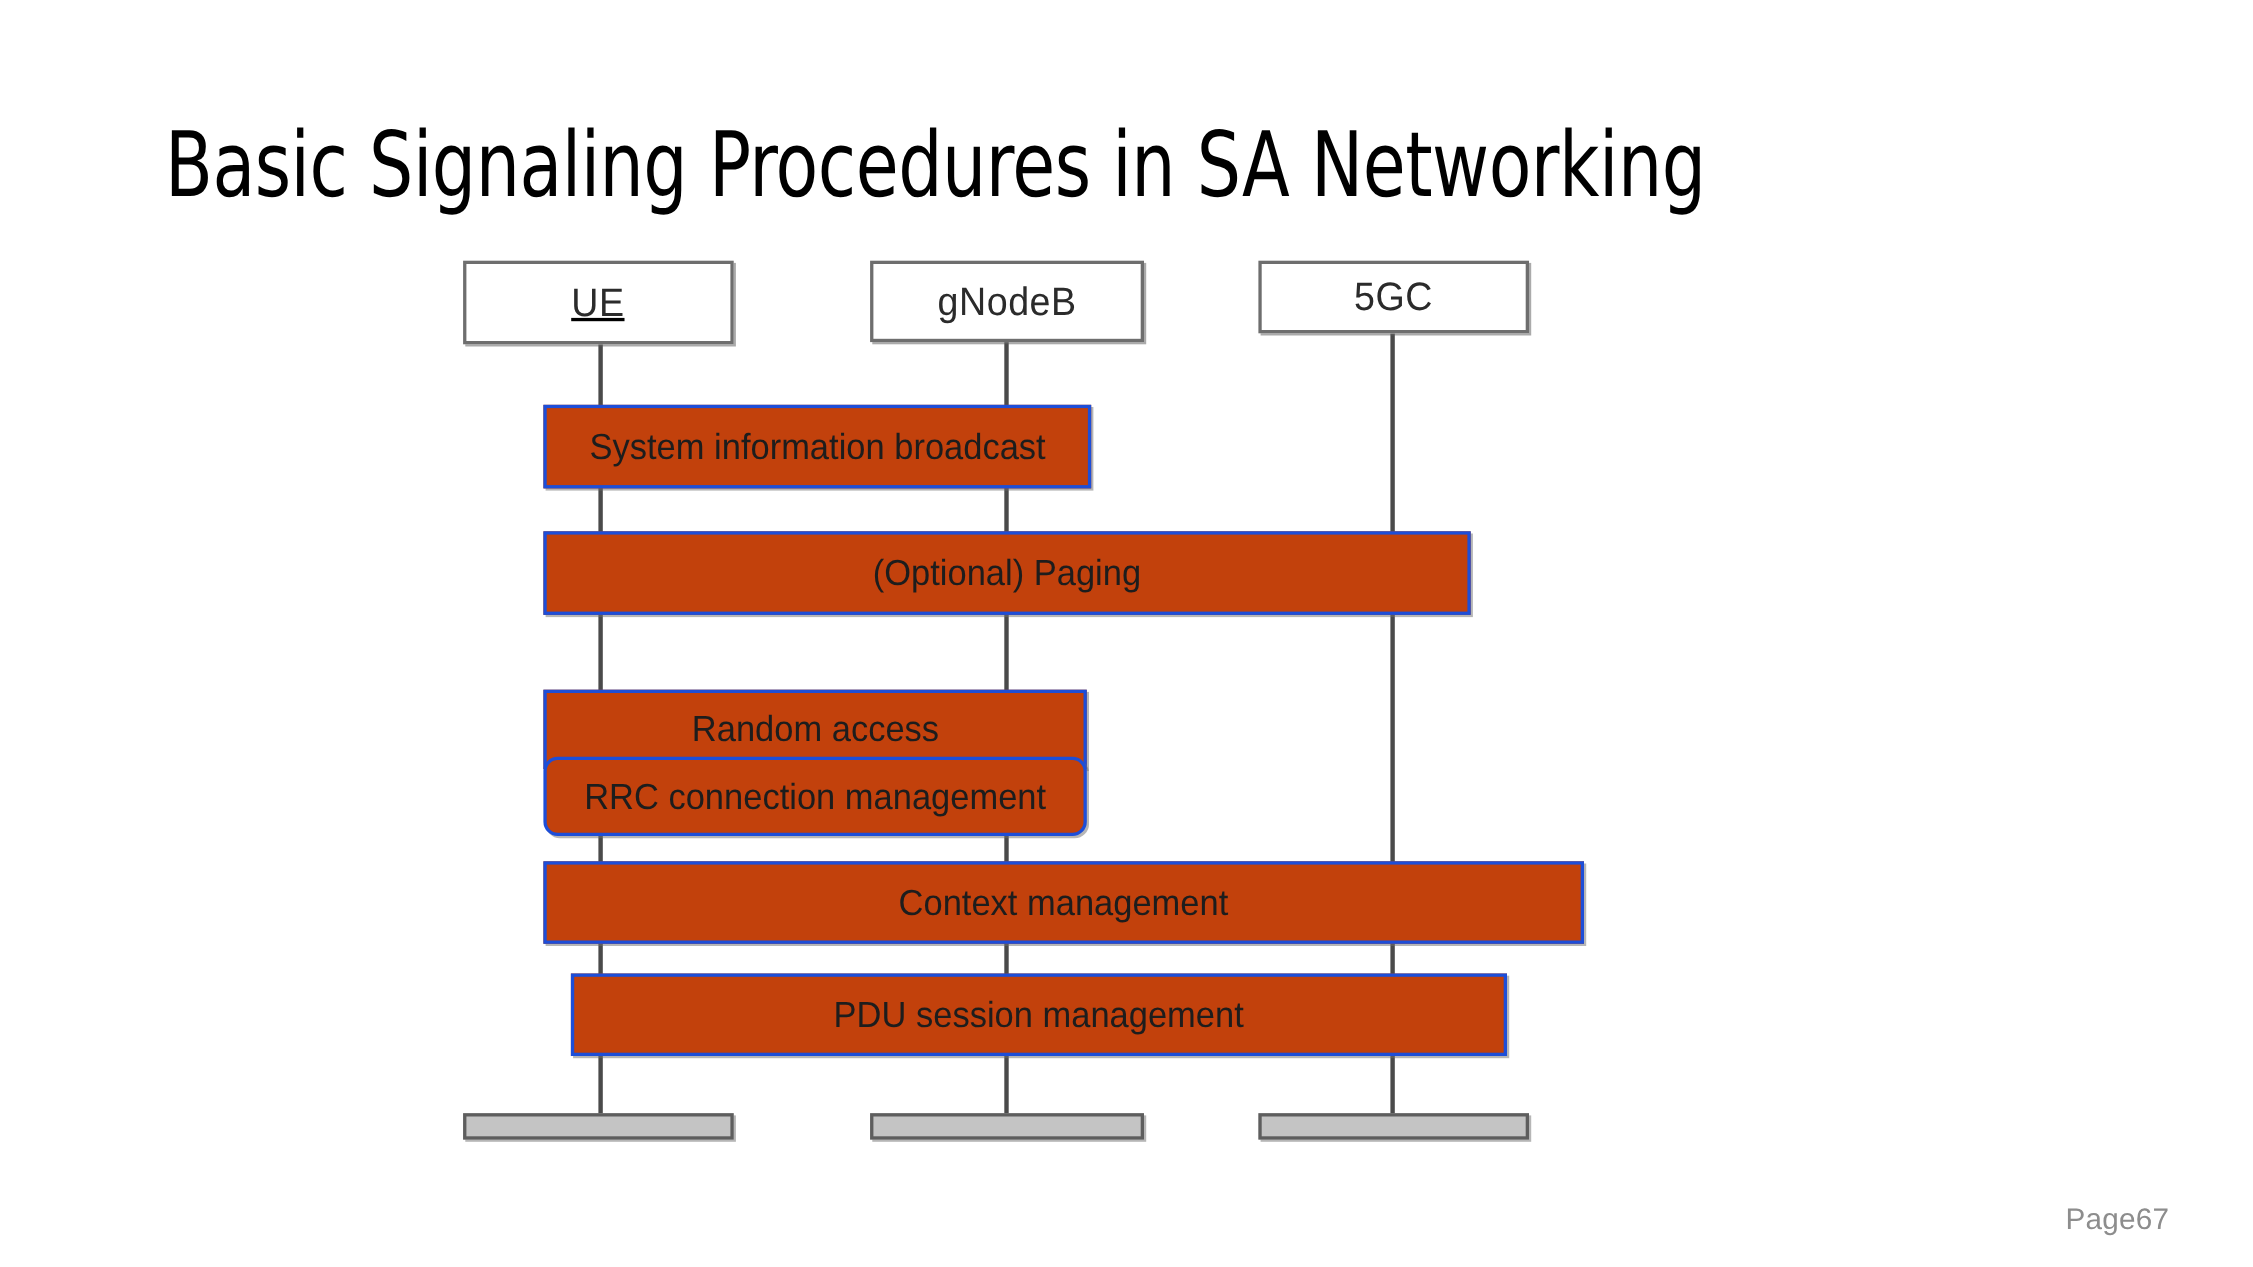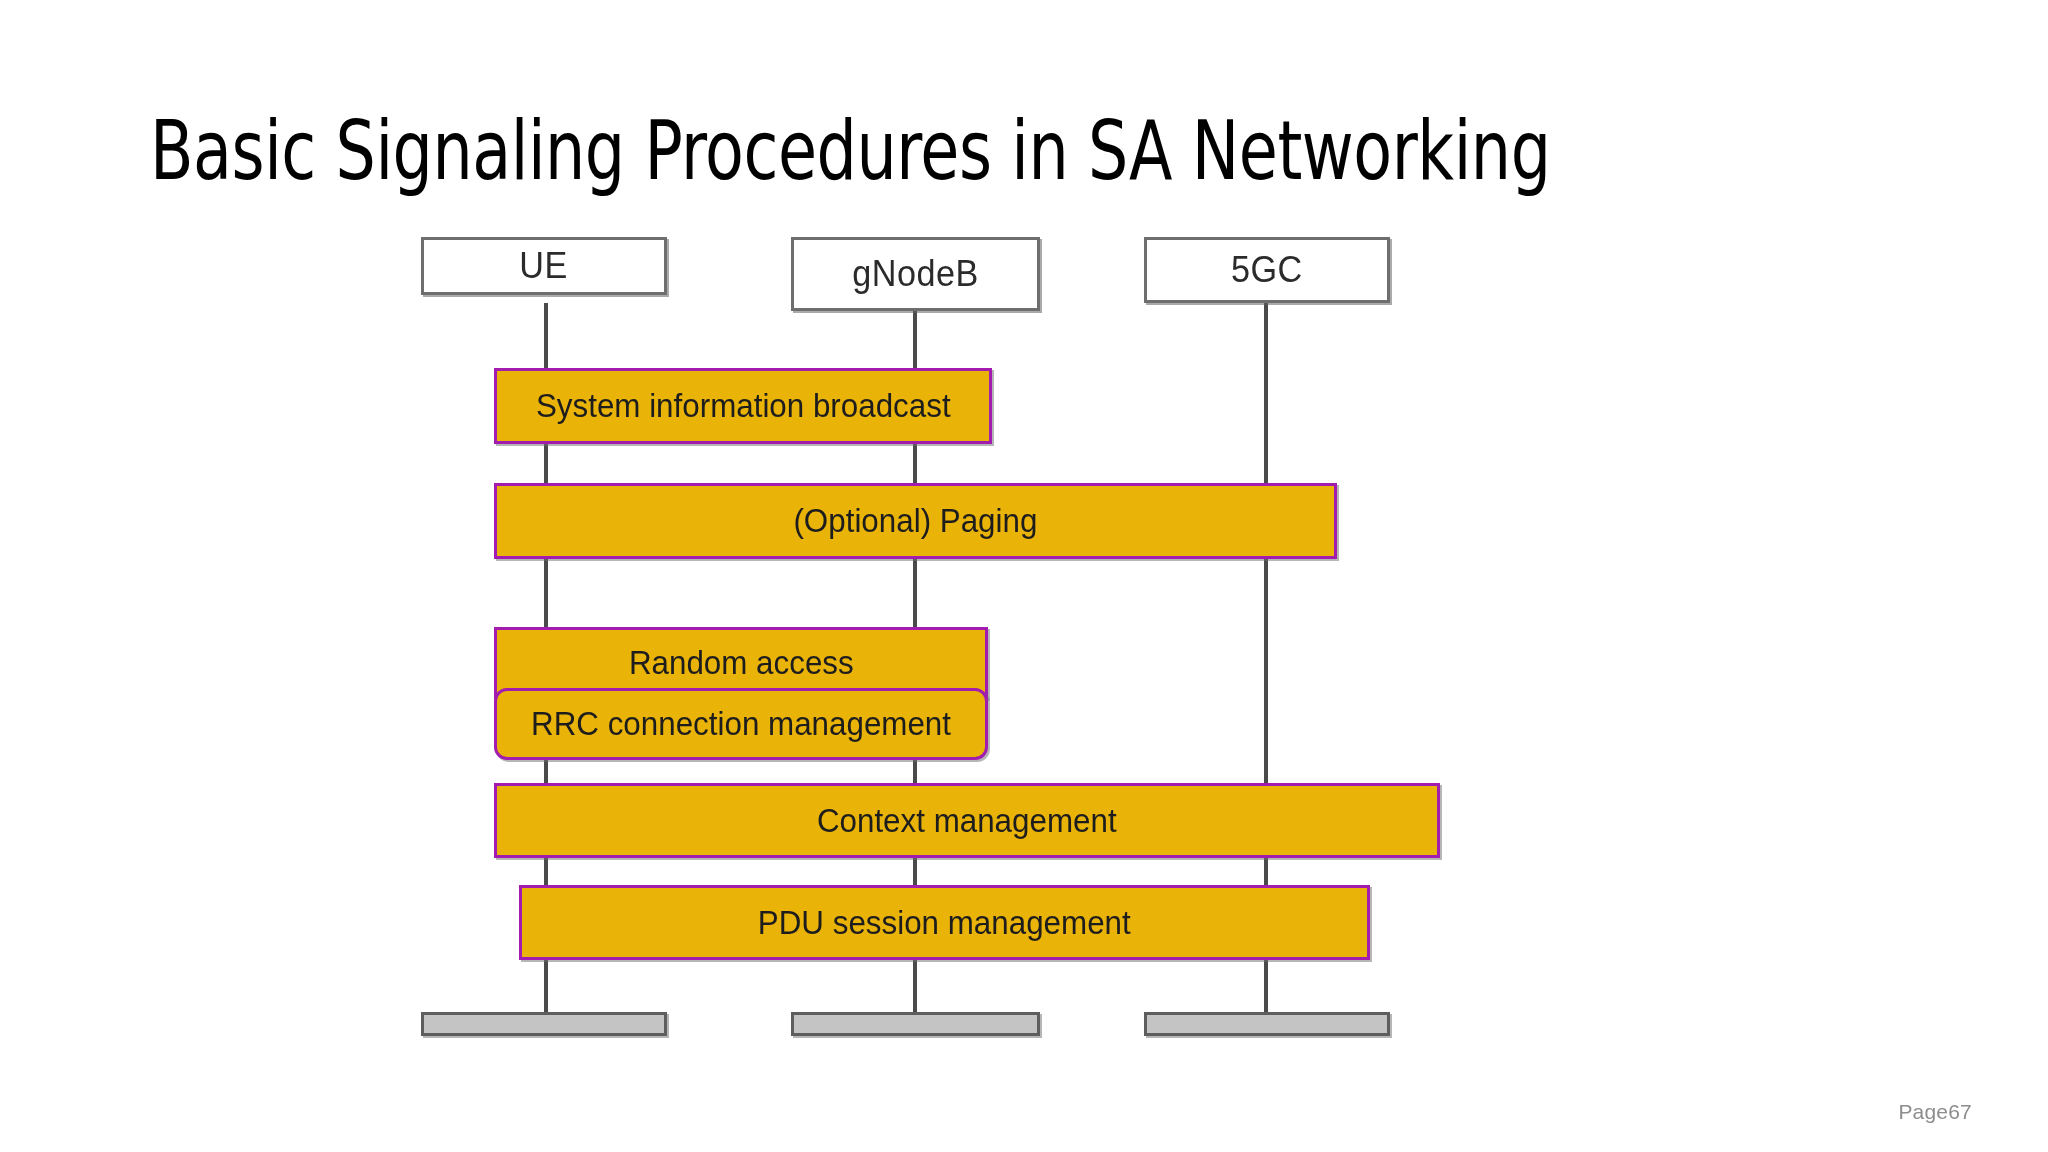--- a/index.html
+++ b/index.html
@@ -69,22 +69,22 @@
   .lifeline {
     position: absolute;
     width: 4px;
     background: #4a4a4a;
   }
 
   
   .msg-bar {
     position: absolute;
     box-sizing: border-box;
-    background: #eab308;
-    border: 3px solid #a21caf;
+    background: #c2410c;
+    border: 3px solid #1d4ed8;
     box-shadow: 2px 2px 0 0 rgba(110,110,110,0.5);
     display: flex;
     align-items: center;
     justify-content: center;
     z-index: 3;
   }
   .msg-label {
     font-family: "Liberation Sans", sans-serif;
     font-size: 33px;
     color: #1d1d1d;
@@ -101,39 +101,39 @@
     box-shadow: 2px 2px 0 0 rgba(110,110,110,0.5);
     z-index: 3;
   }
 
   
   .page-number {
     position: absolute;
     right: 76px;
     bottom: 28px;
     font-family: "Liberation Sans", sans-serif;
-    font-size: 21px;
+    font-size: 27px;
     color: #8d8d8d;
     letter-spacing: 0.2px;
   }
 </style>
 </head>
 <body>
 
 <div class="slide">
 
   <div class="slide-title">Basic Signaling Procedures in SA Networking</div>
 
   <div class="diagram">
 
     <div class="lifeline" style="left:544px; top:303px; height:713px;"></div>
     <div class="lifeline" style="left:913px; top:303px; height:713px;"></div>
     <div class="lifeline" style="left:1264px; top:303px; height:713px;"></div>
 
-    <div class="entity-box" style="left:421px; top:237px; width:246px; height:58px;">
+    <div class="entity-box" style="left:421px; top:237px; width:246px; height:76px;text-decoration:underline;">
       <span class="entity-label">UE</span>
     </div>
 
     <div class="entity-box" style="left:791px; top:237px; width:249px; height:74px;">
       <span class="entity-label">gNodeB</span>
     </div>
 
     <div class="entity-box" style="left:1144px; top:237px; width:246px; height:66px;">
       <span class="entity-label">5GC</span>
     </div>

